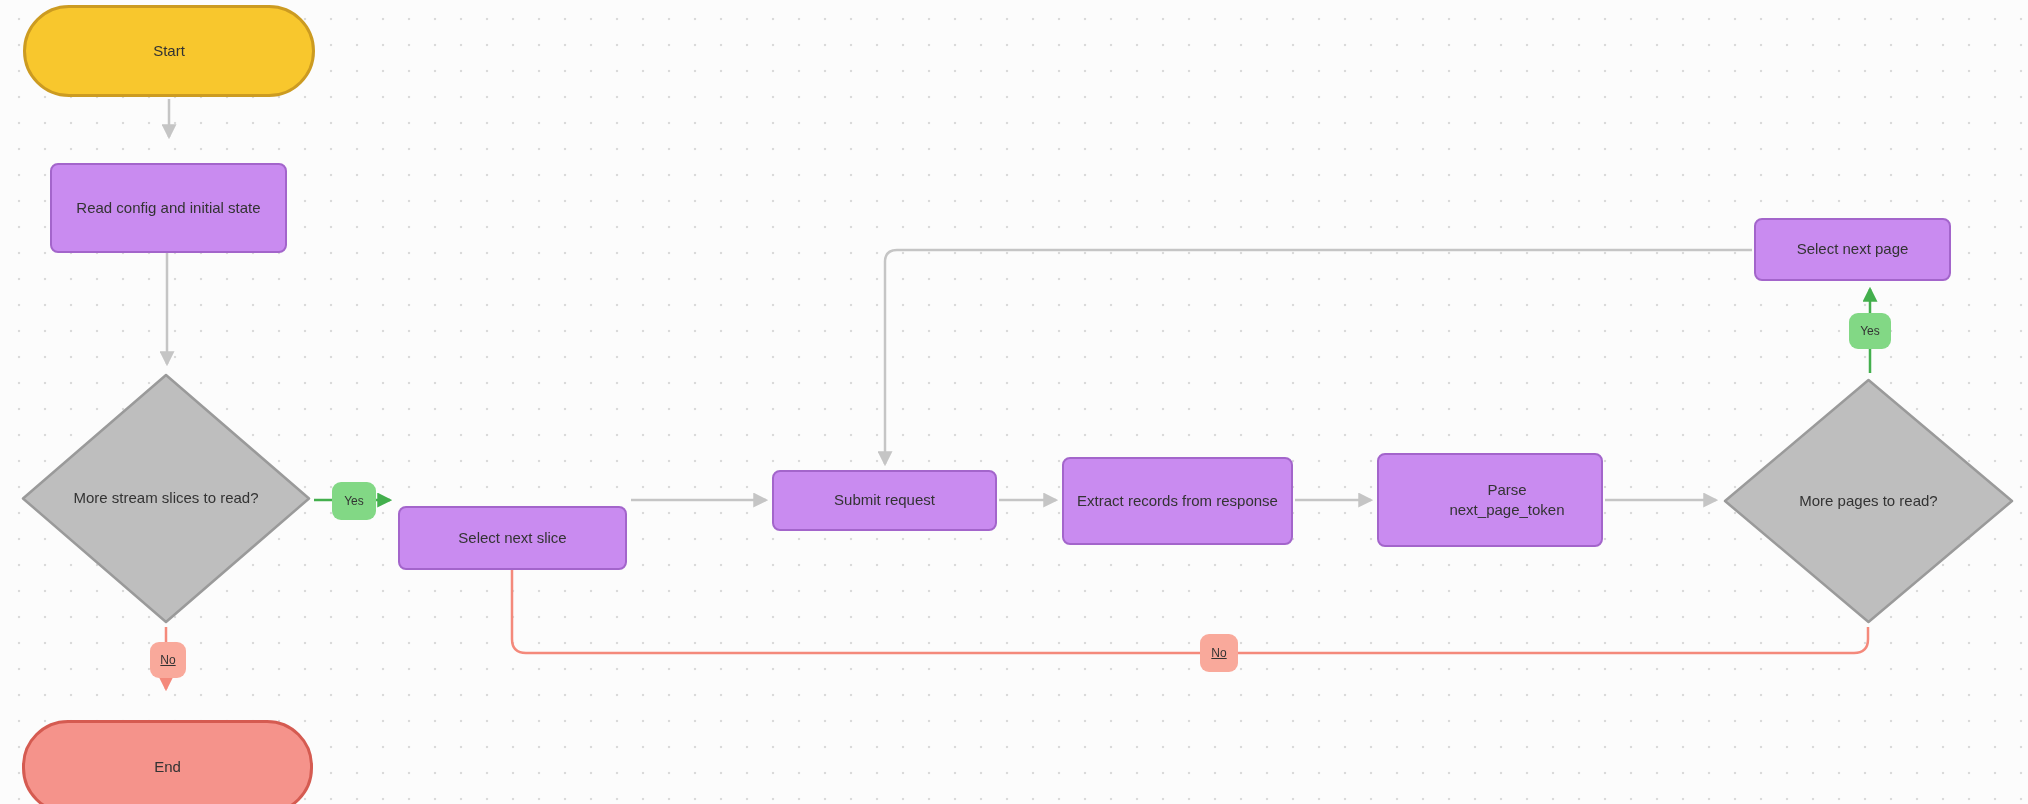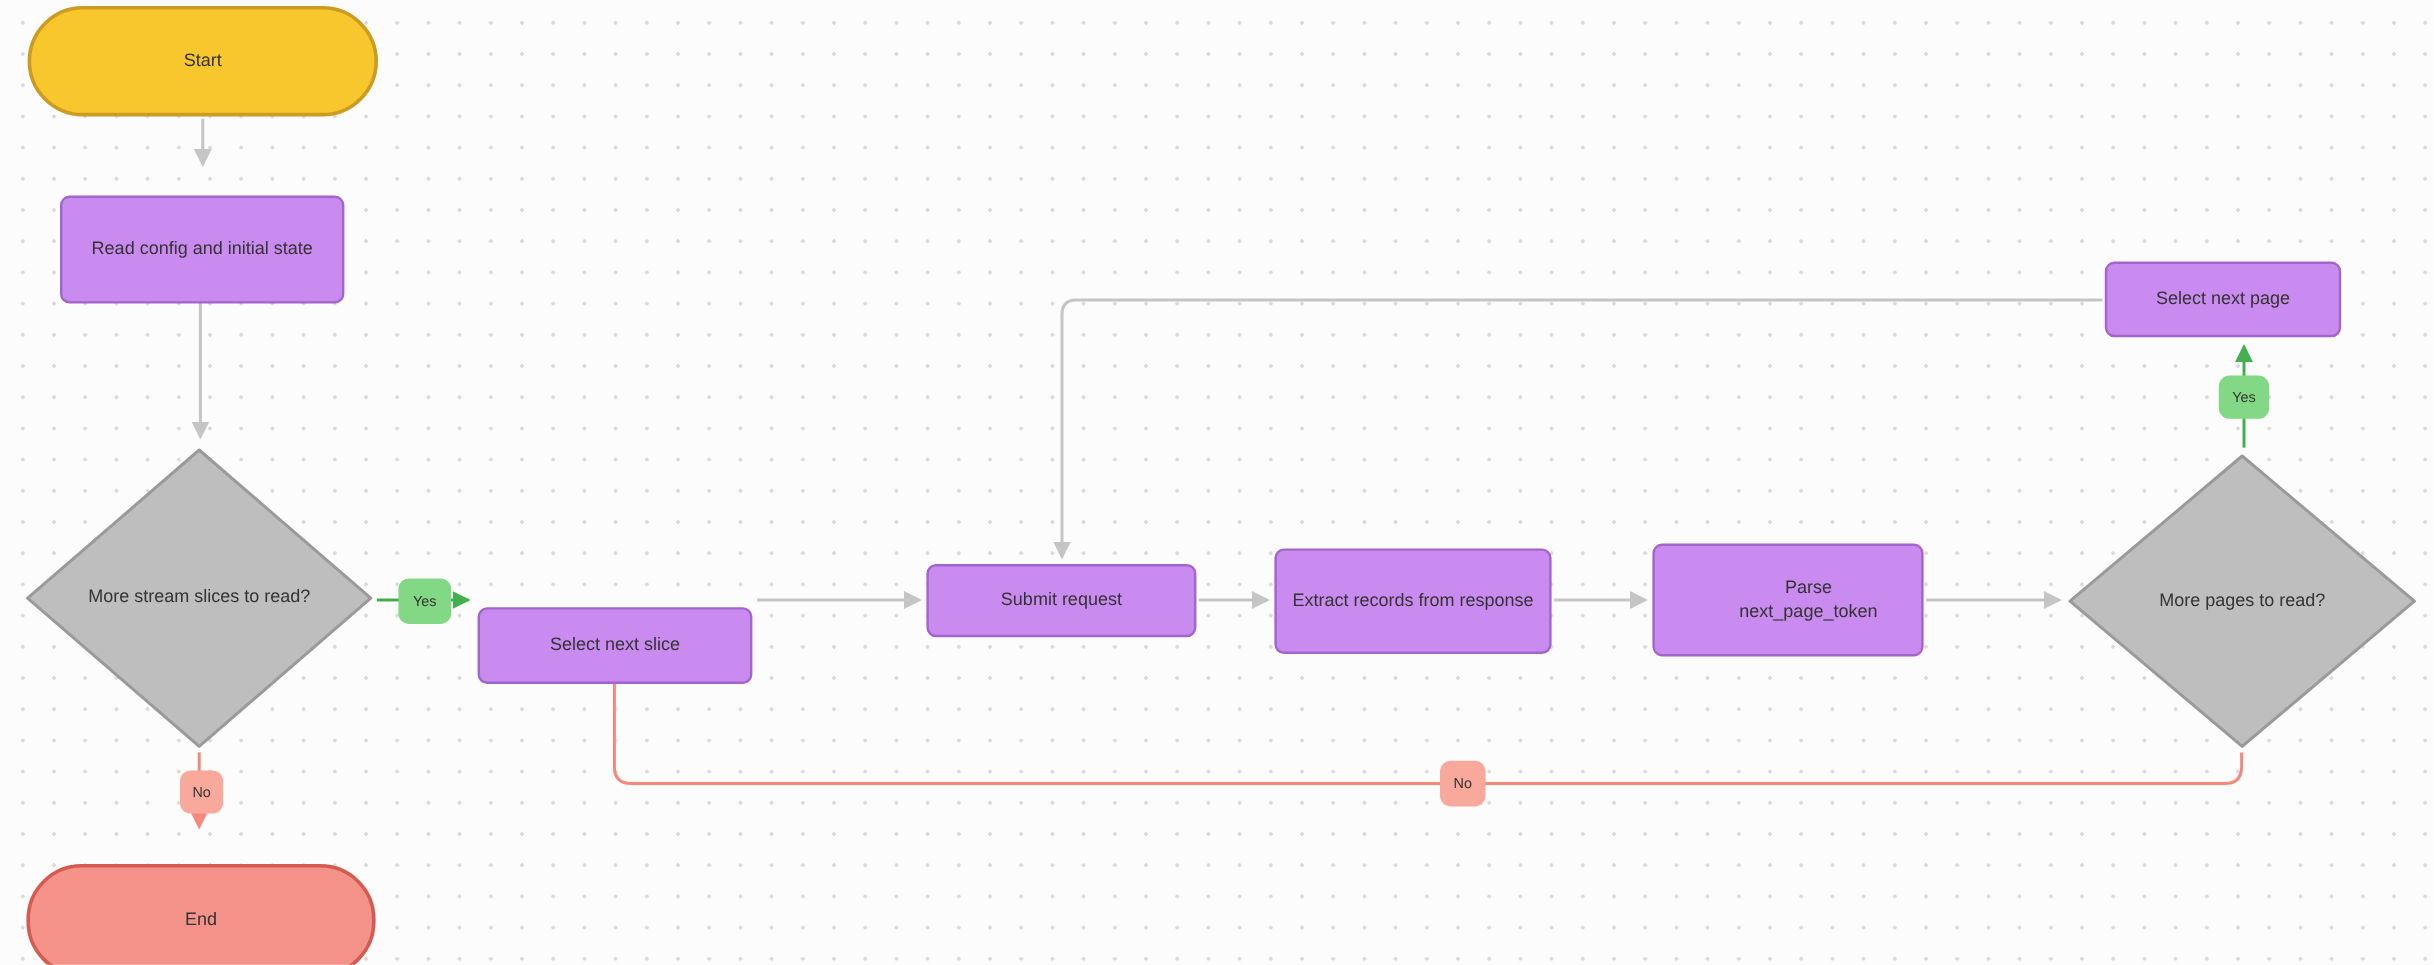--- a/index.html
+++ b/index.html
@@ -53,21 +53,21 @@
   .diamond .dlabel{position:relative;max-width:190px;}
   .edge-label{
     position:absolute;
     display:flex;align-items:center;justify-content:center;
     font-size:12px;font-weight:500;
     color:var(--text);
     border-radius:9px;
     box-sizing:border-box;
   }
   .edge-label.yes{background:var(--yes-fill);}
-  .edge-label.no{background:var(--no-fill);}
+  .edge-label.no{background:var(--no-fill);text-decoration:underline;}
   .wrap-narrow{max-width:150px;display:inline-block;}
 </style>
 </head>
 <body>
 
 <div id="canvas">
 
   <svg id="edges">
     <defs>
       <marker id="arr-gray" viewBox="0 0 10 10" refX="8.5" refY="5" markerWidth="6" markerHeight="6" orient="auto-start-reverse">

